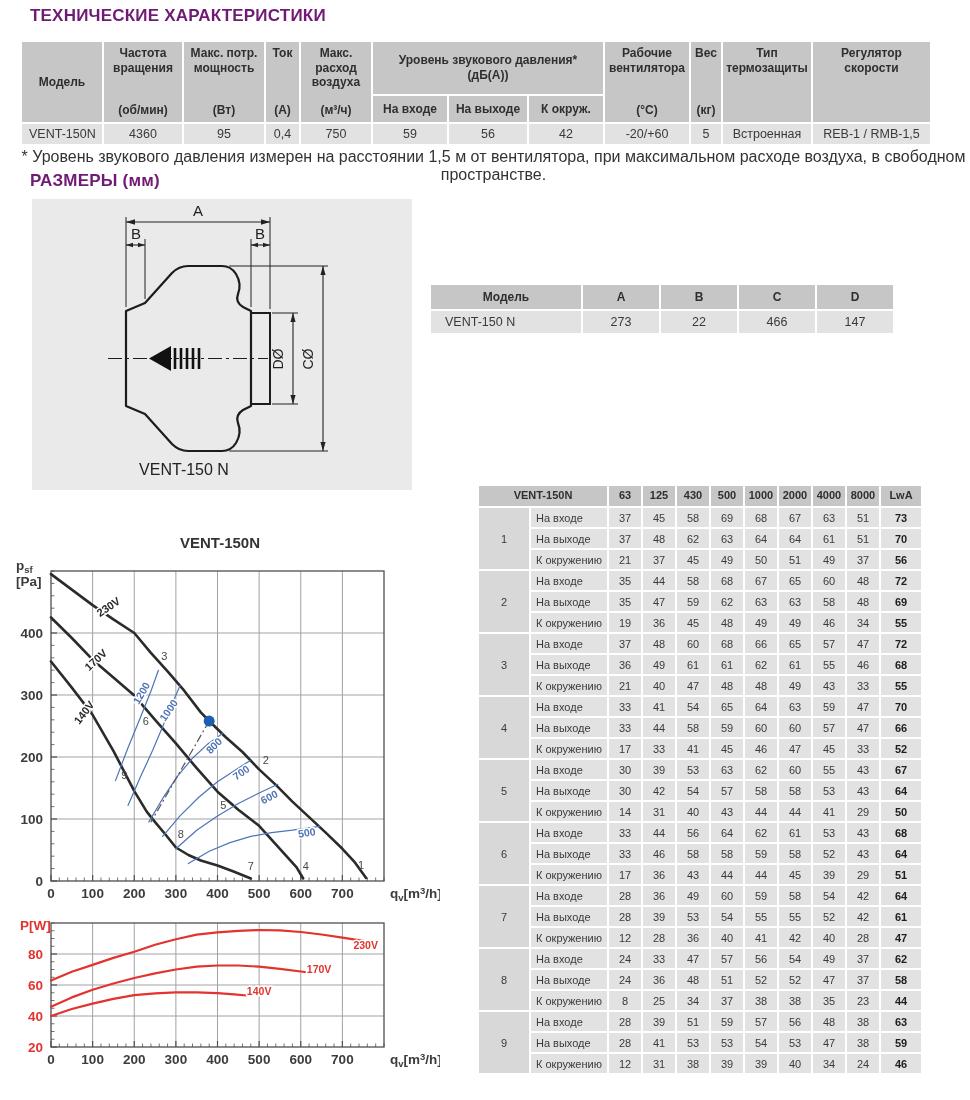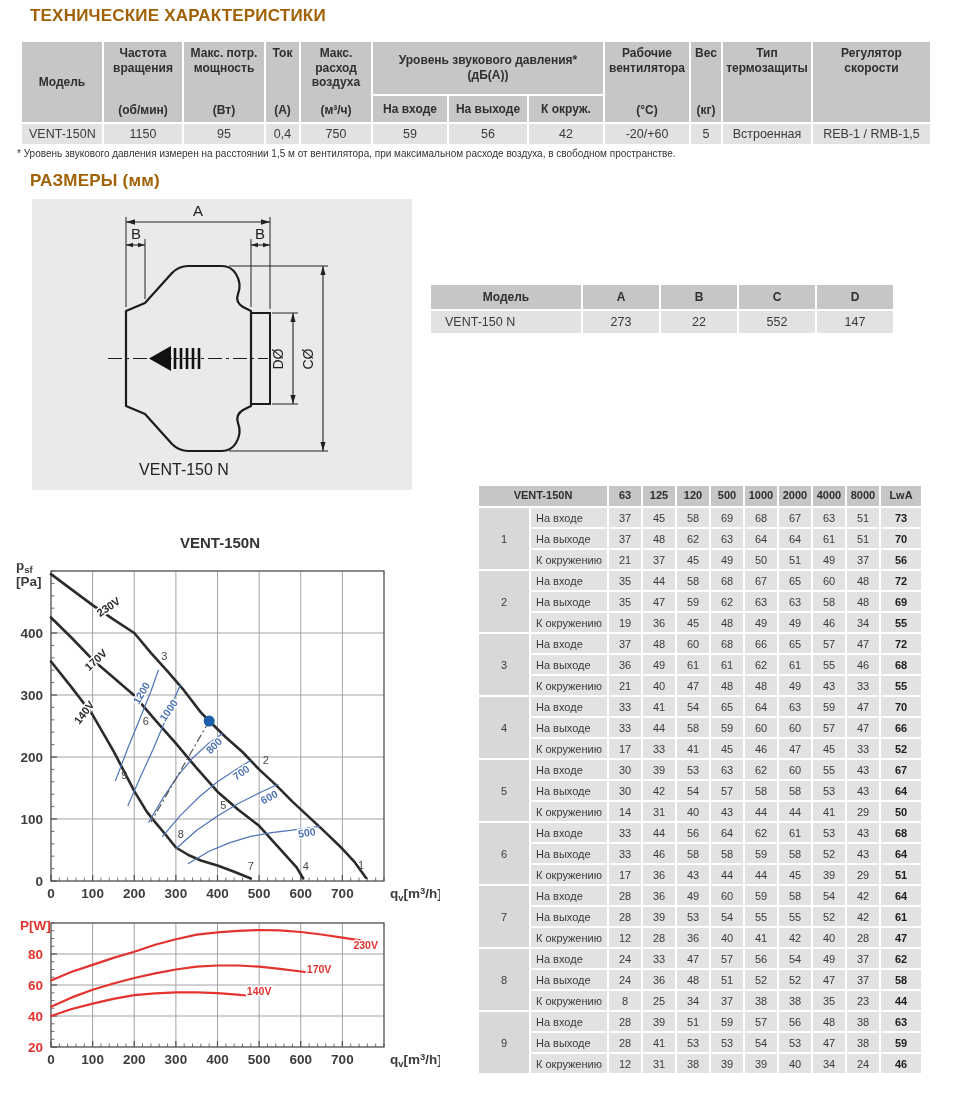--- a/index.html
+++ b/index.html
@@ -1,37 +1,37 @@
 <!DOCTYPE html>
 <html><head>
 <meta charset="utf-8">
 <style>
   html,body{margin:0;padding:0;background:#fff;}
   #root{position:relative;width:970px;height:1100px;background:#fff;
         font-family:"Liberation Sans",sans-serif;color:#333;overflow:hidden;}
   .abs{position:absolute;}
-  .h-main{font-size:17px;font-weight:bold;color:#a16207;letter-spacing:0.2px;}
+  .h-main{font-size:17px;font-weight:bold;color:#701a75;letter-spacing:0.2px;}
   
   table{border-collapse:separate;border-spacing:2px;table-layout:fixed;}
   th{background:#c6c6c6;font-size:12px;font-weight:bold;color:#2f2f2f;padding:1px 3px;text-align:center;vertical-align:middle;line-height:1.22;}
   td{background:#e2e2e2;font-size:12.5px;color:#3a3a3a;padding:0 3px;text-align:center;white-space:nowrap;overflow:hidden;}
   .spec td{height:20px;}
   .spec .rname{text-align:left;padding-left:7px;}
   .hc{display:flex;flex-direction:column;justify-content:space-between;min-height:72px;}
   .hc-center{display:flex;align-items:center;justify-content:center;min-height:72px;}
   .spec .sub th{height:24px;}
   .dim th{height:22px;}
   .dim td{height:22px;}
   .dim .rname{text-align:left;padding-left:14px;}
   .snd th{font-size:11px;height:20px;padding:0 1px;}
   .snd td{font-size:11px;height:19px;padding:0 1px;}
   .snd td.gnum{background:#d8d8d8;}
   .snd td.glbl{text-align:left;padding-left:5px;}
   .snd td.lwa{font-weight:bold;color:#1e1e1e;}
-  .footnote{font-size:10px;color:#333;}
+  .footnote{font-size:16px;color:#333;text-align:center;}
   .h-chart{font-size:15px;font-weight:bold;color:#333;text-align:center;width:440px;}
   #drawBox{background:#eaeaea;}
   svg{display:block;}
   svg text{font-family:"Liberation Sans",sans-serif;}
 </style>
 </head>
 <body>
 
 <div id="root">
 
@@ -111,21 +111,21 @@
             </div>
           </th>
     </tr>
     <tr class="sub" style="height:24px;">
       <th>На входе</th>
       <th>На выходе</th>
       <th>К окруж.</th>
     </tr>
     <tr>
       <td class="rname">VENT-150N</td>
-      <td>1150</td>
+      <td>4360</td>
       <td>95</td>
       <td>0,4</td>
       <td>750</td>
       <td>59</td>
       <td>56</td>
       <td>42</td>
       <td>-20/+60</td>
       <td>5</td>
       <td>Встроенная</td>
       <td>REB-1 / RMB-1,5</td>
@@ -210,21 +210,21 @@
       <th>Модель</th>
       <th>A</th>
       <th>B</th>
       <th>C</th>
       <th>D</th>
     </tr>
     <tr>
       <td class="rname">VENT-150 N</td>
       <td>273</td>
       <td>22</td>
-      <td>552</td>
+      <td>466</td>
       <td>147</td>
     </tr>
   </tbody>
     </table>
 
   <div class="abs h-chart" style="left:0;top:534px;">VENT-150N</div>
   <svg id="chart1" class="abs" style="left:0;top:556px;" width="440" height="350">
       <line x1="92.625" y1="15" x2="92.625" y2="325" stroke="#a2a2a2" stroke-width="1"></line>
       <line x1="134.25" y1="15" x2="134.25" y2="325" stroke="#a2a2a2" stroke-width="1"></line>
       <line x1="175.875" y1="15" x2="175.875" y2="325" stroke="#a2a2a2" stroke-width="1"></line>
@@ -455,21 +455,21 @@
           <col style="width: 32px;">
           <col style="width: 32px;">
           <col style="width: 32px;">
           <col style="width: 40px;">
         </colgroup>
         <tbody>
           <tr>
             <th colspan="2">VENT-150N</th>
             <th>63</th>
             <th>125</th>
-            <th>120</th>
+            <th>430</th>
             <th>500</th>
             <th>1000</th>
             <th>2000</th>
             <th>4000</th>
             <th>8000</th>
             <th>LwA</th>
           </tr>
           <tr>
             <td rowspan="3" class="gnum">1</td>
             <td class="glbl">На входе</td>

